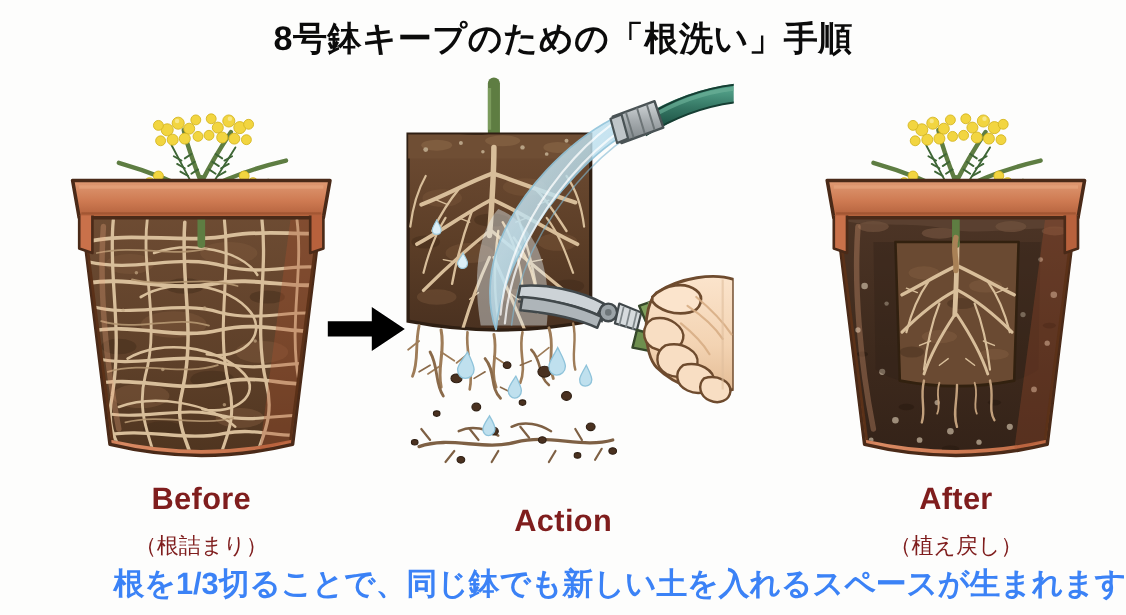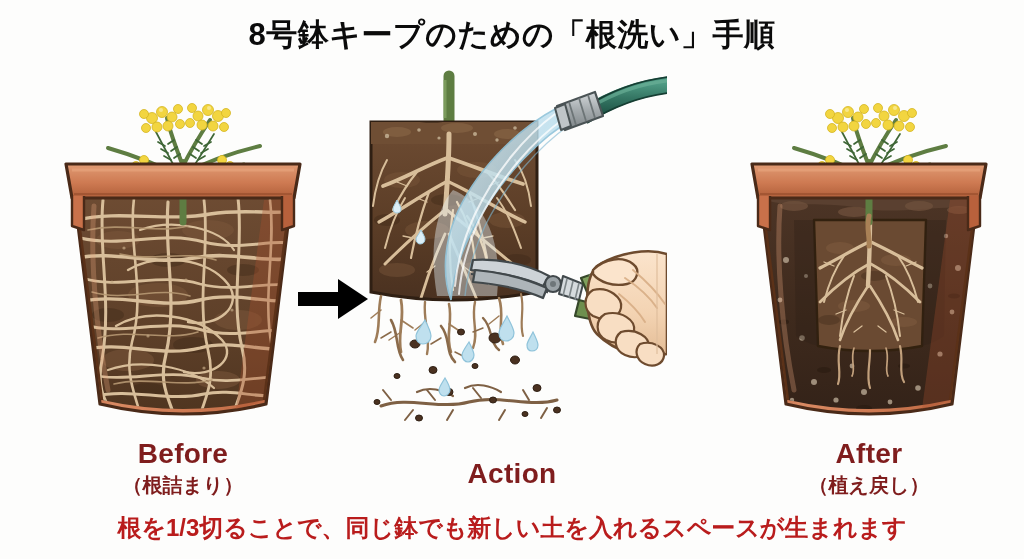--- a/index.html
+++ b/index.html
@@ -63,38 +63,38 @@
     text-align: center;
     color: #7f1d1d;
   }
   .step-en {
     top: 438px;
     font-size: 28px;
     font-weight: 700;
     letter-spacing: 0.3px;
   }
   .step-jp {
-    top: 472px;
+    top: 483px;
     font-size: 20px;
-    font-weight: 700;
+    font-weight: 400;
   }
   #label-before-en, #label-before-jp { left: 28px; }
   #label-action-en, #label-action-jp { left: 357px; margin-top: 20px; }
   #label-after-en,  #label-after-jp  { left: 714px; }
 
   
   #caption {
     position: absolute;
     top: 512px;
     left: 0;
     width: 1024px;
-    text-align: center;
-    font-size: 24px;
+    text-align: right;
+    font-size: 28px;
     font-weight: 700;
-    color: #b91c1c;
+    color: #3b82f6;
     white-space: nowrap;
   }
 </style>
 </head>
 <body>
 
 <div id="page">
 
   <div id="title">8号鉢キープのための「根洗い」手順</div>
 

